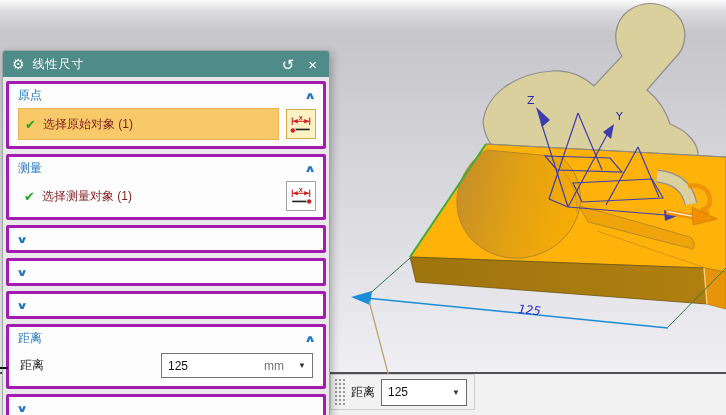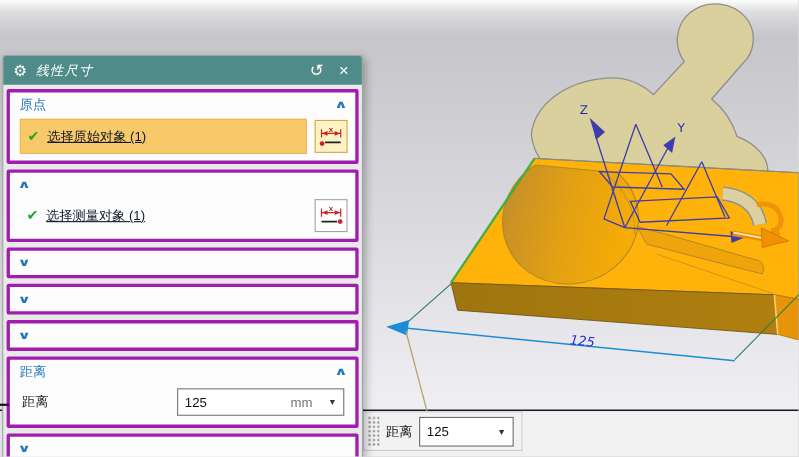--- a/index.html
+++ b/index.html
@@ -7,33 +7,33 @@
        font-family:"Liberation Sans","DejaVu Sans",sans-serif;background:#dcdcdf;}
   .scene{position:absolute;left:0;top:0;z-index:0;font-family:"DejaVu Sans",sans-serif;}
 
   
   .dialog{position:absolute;left:2px;top:50px;width:326px;height:376px;z-index:5;
           background:#e9e9e9;border:1px solid #9fa6a6;border-radius:3px 3px 0 0;
           box-shadow:2px 3px 8px rgba(0,0,0,.28);font-size:12px;}
   .dialog-header{height:26px;background:var(--header_teal);color:#fff;display:flex;
           align-items:center;padding:0 9px;gap:8px;border-radius:2px 2px 0 0;}
   .gear{font-size:14px;line-height:1;}
-  .dialog-title{flex:1;font-size:12px;letter-spacing:1px;font-style:italic;}
+  .dialog-title{flex:1;font-size:12px;letter-spacing:1px;}
   .hdr-btn{background:none;border:none;color:#fff;font-size:15px;line-height:1;
           padding:0 3px;cursor:pointer;font-family:inherit;}
   .groups{padding:4px 3px 0 3px;}
   .group{background:#fdfdfd;border:3px solid #a21caf;border-radius:2px;margin-bottom:5px;}
   .group-header{height:22px;display:flex;align-items:center;padding:0 9px;cursor:pointer;}
   .group-title{flex:1;color:var(--section_blue);}
   .chev{color:var(--section_blue);font-size:10px;font-weight:bold;transform:scaleX(1.5);}
   .group-body{display:flex;align-items:center;gap:7px;padding:2px 7px 6px 9px;}
   .sel-row{flex:1;height:30px;display:flex;align-items:center;gap:7px;padding:0 6px;}
   .sel-row.selected{background:var(--highlight_amber);border:1px solid #ecb657;}
   .check{color:#22a422;font-size:13px;}
-  .sel-text{color:#0f172a;text-decoration:underline;}
+  .sel-text{color:#7f1d1d;}
   .icon-btn{width:30px;height:30px;border:1px solid #a3a3a3;background:#fff;padding:2px;
           display:flex;align-items:center;justify-content:center;cursor:pointer;}
   .icon-btn.active{background:#fdf2c3;border-color:#cfa94e;}
   .dist-row{display:flex;align-items:center;padding:4px 10px 8px 11px;}
   .dist-label{color:#1a1a1a;}
   .combo{margin-left:auto;width:138px;height:23px;border:1px solid #757575;background:#fff;
           display:flex;align-items:center;padding:0 6px;cursor:pointer;}
   .combo .val{flex:1;color:#111;}
   .combo .unit{color:#737373;margin-right:14px;}
   .caret{font-size:8px;color:#333;}
@@ -165,20 +165,21 @@
             <text x="9" y="5" font-size="6.5" fill="#cc2222" font-weight="bold">x</text>
             <line x1="6" y1="14" x2="19" y2="14" stroke="#222" stroke-width="1.5"></line>
             <circle cx="3.5" cy="15" r="2" fill="#cc2222"></circle>
           </svg>
         </button>
       </div>
     </div>
 
     <div class="group">
       <div class="group-header">
+        <span class="group-title">测量</span>
         <span class="chev">∧</span>
       </div>
       <div class="group-body">
         <div class="sel-row">
           <span class="check">✔</span>
           <span class="sel-text">选择测量对象 (1)</span>
         </div>
         <button class="icon-btn">
           <svg width="24" height="20" viewBox="0 0 22 18">
             <line x1="3" y1="6.5" x2="19" y2="6.5" stroke="#cc2222" stroke-width="1"></line>

